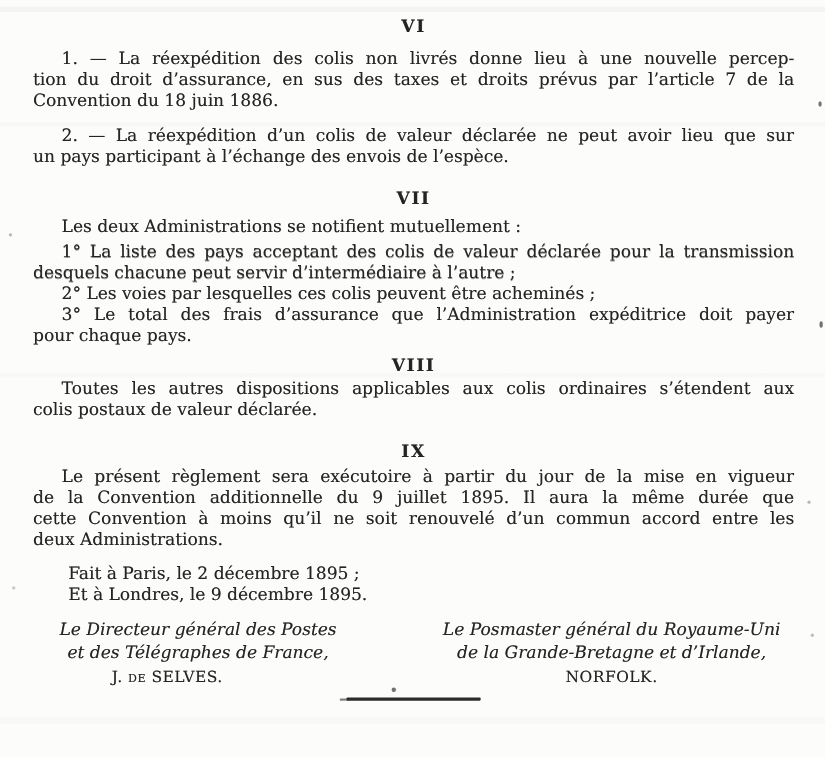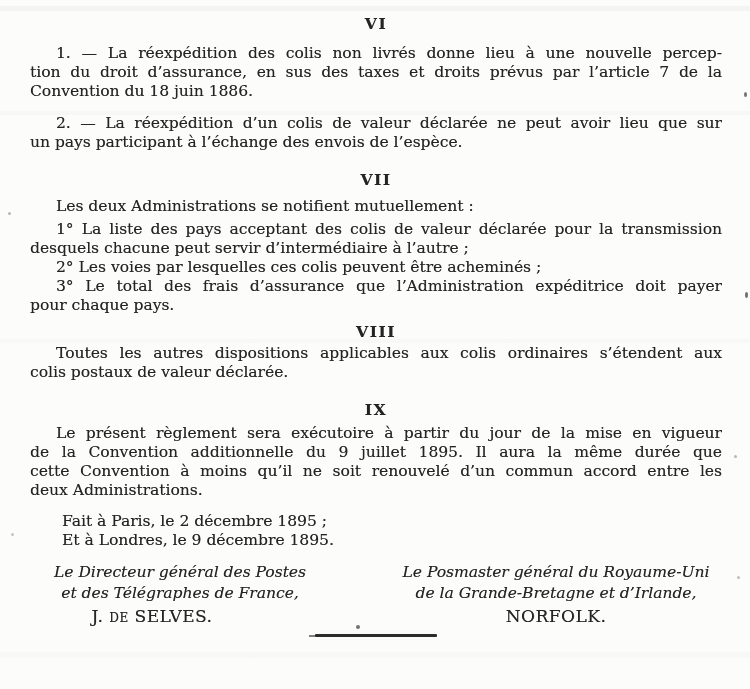--- a/index.html
+++ b/index.html
@@ -52,21 +52,21 @@
   }
   .sig-col{text-align:center;}
   .sig-col.left{width:300px;}
   .sig-col.right{width:332px;}
   .sig-role{
     font-style:italic;
     font-size:15.5px;line-height:21px;
   }
   .sig-name{
     margin-top:3px;
-    font-size:17px;line-height:19px;
+    font-size:14px;line-height:19px;
     letter-spacing:0.5px;
     font-variant:small-caps;
   }
   .sig-name.shift{transform:translateX(-28px);}
   .rule{
     margin:8px auto 0 auto;
     width:122px;height:2.5px;
     background:#2c2c2c;
     border-radius:1px;
     position:relative;

